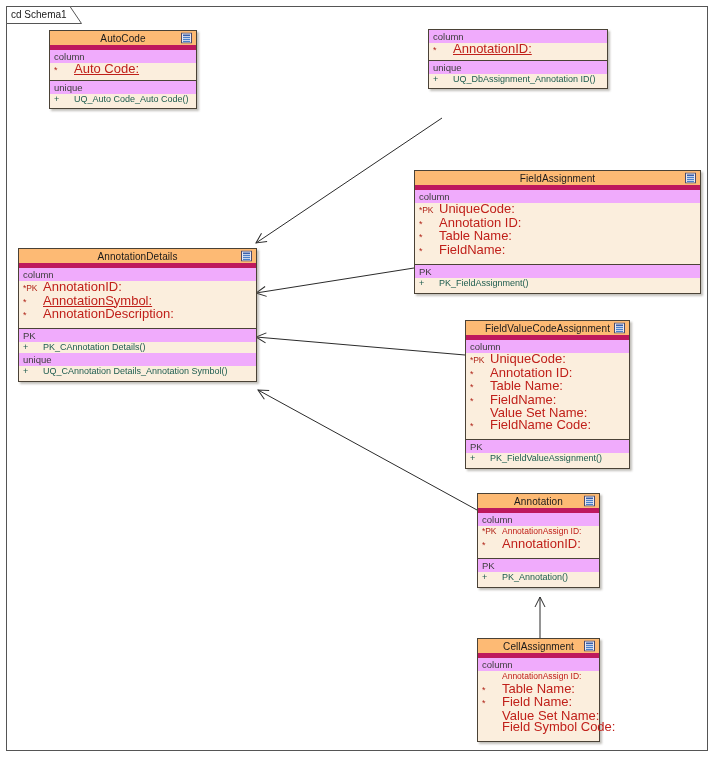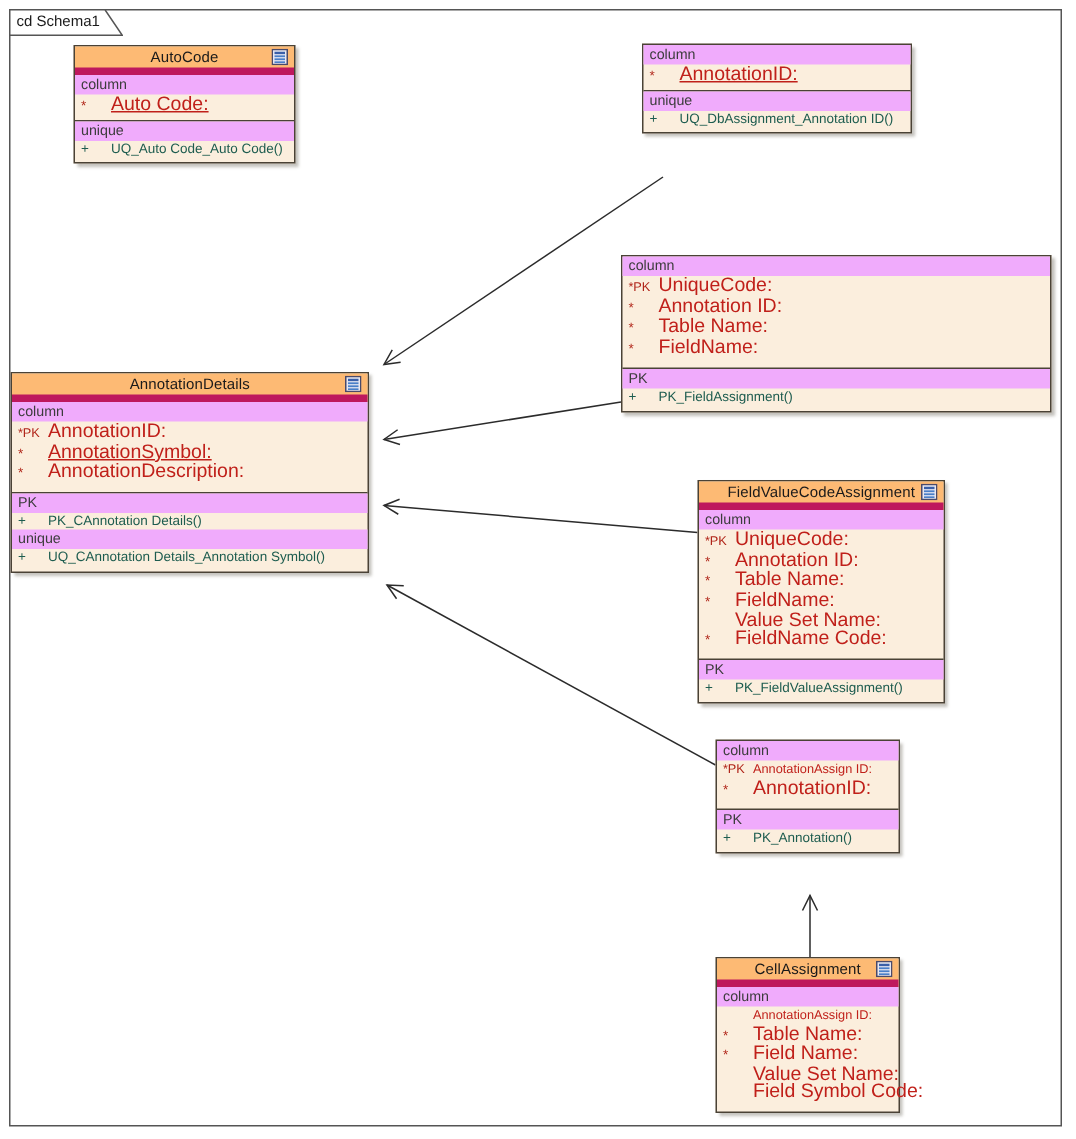--- a/index.html
+++ b/index.html
@@ -214,20 +214,32 @@
     <div class="compartment last">
       <div class="section-label">unique</div>
       <div class="row">
         <span class="opmark">+</span>
         <span class="op">UQ_DbAssignment_Annotation ID()</span>
       </div>
     </div>
   </div>
 
   <div class="uml" style="left:414px; top:170px; width:287px;">
+    <div class="uml-header">
+      <span class="uml-title">FieldAssignment</span>
+      <span class="uml-icon">
+        <svg width="11" height="11" viewBox="0 0 11 11">
+          <rect x="0.5" y="0.5" width="10" height="10" fill="#e8e8f2" stroke="#4a4a6a"></rect>
+          <rect x="2" y="2" width="7" height="1.6" fill="#3a5fa8"></rect>
+          <rect x="2" y="4.4" width="7" height="1.2" fill="#4a7fc8"></rect>
+          <rect x="2" y="6.4" width="7" height="1.2" fill="#4a7fc8"></rect>
+          <rect x="2" y="8.4" width="7" height="1.1" fill="#4a7fc8"></rect>
+        </svg>
+      </span>
+    </div>
     <div class="compartment" style="padding-bottom:7px;">
       <div class="section-label">column</div>
       <div class="row">
         <span class="mark pk">*PK</span>
         <span class="attr">UniqueCode:</span>
       </div>
       <div class="row">
         <span class="mark">*</span>
         <span class="attr">Annotation ID:</span>
       </div>
@@ -242,21 +254,21 @@
     </div>
     <div class="compartment last">
       <div class="section-label">PK</div>
       <div class="row">
         <span class="opmark">+</span>
         <span class="op">PK_FieldAssignment()</span>
       </div>
     </div>
   </div>
 
-  <div class="uml" style="left:7px; top:248px; width:239px;">
+  <div class="uml" style="left:18px; top:248px; width:239px;">
     <div class="uml-header">
       <span class="uml-title">AnnotationDetails</span>
       <span class="uml-icon">
         <svg width="11" height="11" viewBox="0 0 11 11">
           <rect x="0.5" y="0.5" width="10" height="10" fill="#e8e8f2" stroke="#4a4a6a"></rect>
           <rect x="2" y="2" width="7" height="1.6" fill="#3a5fa8"></rect>
           <rect x="2" y="4.4" width="7" height="1.2" fill="#4a7fc8"></rect>
           <rect x="2" y="6.4" width="7" height="1.2" fill="#4a7fc8"></rect>
           <rect x="2" y="8.4" width="7" height="1.1" fill="#4a7fc8"></rect>
         </svg>
@@ -334,20 +346,32 @@
     <div class="compartment last">
       <div class="section-label">PK</div>
       <div class="row">
         <span class="opmark">+</span>
         <span class="op">PK_FieldValueAssignment()</span>
       </div>
     </div>
   </div>
 
   <div class="uml" style="left:477px; top:493px; width:123px;">
+    <div class="uml-header">
+      <span class="uml-title">Annotation</span>
+      <span class="uml-icon">
+        <svg width="11" height="11" viewBox="0 0 11 11">
+          <rect x="0.5" y="0.5" width="10" height="10" fill="#e8e8f2" stroke="#4a4a6a"></rect>
+          <rect x="2" y="2" width="7" height="1.6" fill="#3a5fa8"></rect>
+          <rect x="2" y="4.4" width="7" height="1.2" fill="#4a7fc8"></rect>
+          <rect x="2" y="6.4" width="7" height="1.2" fill="#4a7fc8"></rect>
+          <rect x="2" y="8.4" width="7" height="1.1" fill="#4a7fc8"></rect>
+        </svg>
+      </span>
+    </div>
     <div class="compartment" style="padding-bottom:7px;">
       <div class="section-label">column</div>
       <div class="row">
         <span class="mark pk">*PK</span>
         <span class="attr" style="font-size:8.5px;">AnnotationAssign ID:</span>
       </div>
       <div class="row">
         <span class="mark">*</span>
         <span class="attr">AnnotationID:</span>
       </div>

